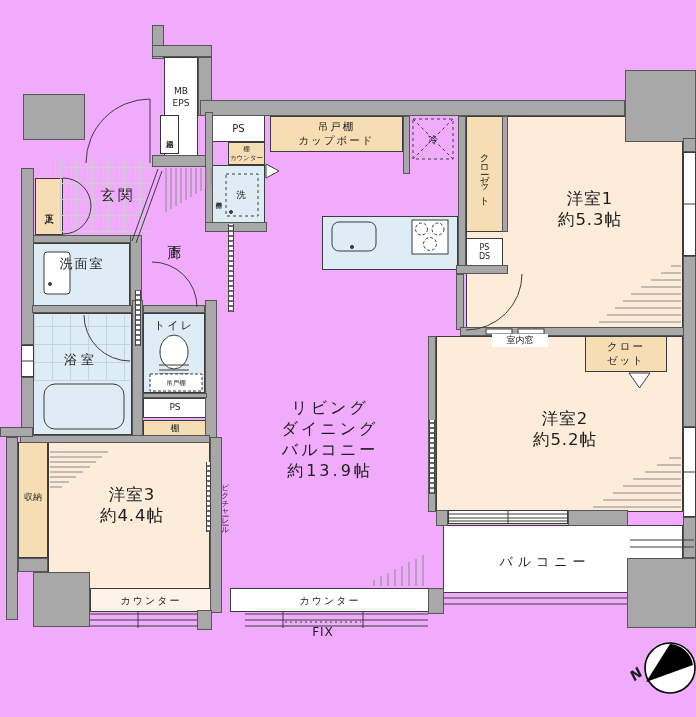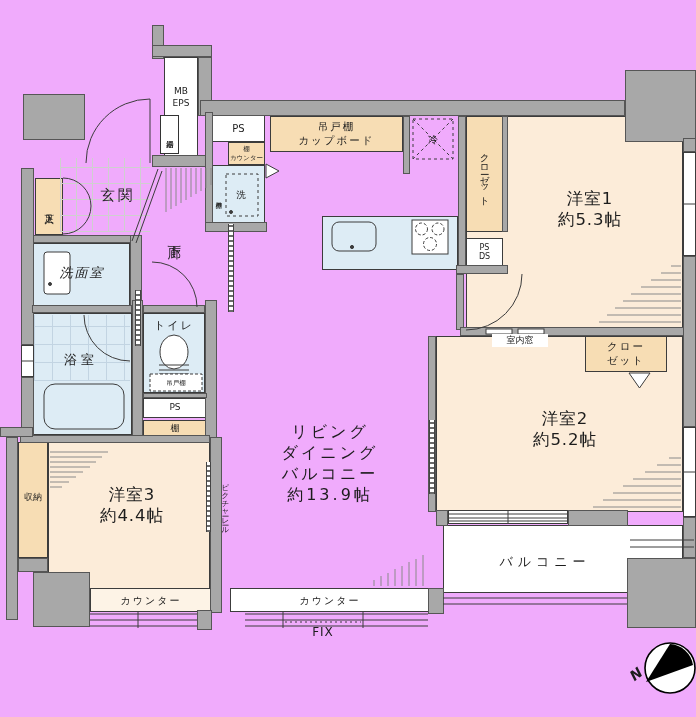--- a/index.html
+++ b/index.html
@@ -208,36 +208,36 @@
     <span>PS</span>
       <span>DS</span>
   </div>
   <div class="lbl" style="left:500px;top:184px;width:180px;height:50px;font-size:16.5px;letter-spacing:1px;">
     <span>洋室1</span>
       <span>約5.3帖</span>
   </div>
   <div class="lbl" style="left:86px;top:184px;width:64px;height:22px;font-size:14.5px;letter-spacing:3px;text-align:center;">玄関</div>
   <div class="lbl v" style="left:160px;top:210px;width:28px;height:50px;font-size:13.5px;">廊下</div>
   <div class="lbl v" style="left:37px;top:180px;width:24px;height:53px;font-size:9.5px;">下足入</div>
-  <div class="lbl" style="left:40px;top:263px;width:84px;height:20px;font-size:13px;letter-spacing:2px;font-style:italic;">洗面室</div>
+  <div class="lbl" style="left:40px;top:254px;width:84px;height:20px;font-size:13px;letter-spacing:2px;">洗面室</div>
   <div class="lbl" style="left:50px;top:350px;width:62px;height:20px;font-size:13px;letter-spacing:4px;">浴室</div>
   <div class="lbl" style="left:147px;top:318px;width:54px;height:16px;font-size:11px;letter-spacing:2px;">トイレ</div>
   <div class="lbl" style="left:150px;top:376px;width:52px;height:14px;font-size:6.5px;">吊戸棚</div>
   <div class="lbl" style="left:143px;top:400px;width:64px;height:16px;font-size:9px;">PS</div>
   <div class="lbl" style="left:143px;top:421px;width:64px;height:16px;font-size:9px;">棚</div>
   <div class="lbl" style="left:492px;top:334px;width:56px;height:13px;font-size:9px;background:#fff;">室内窓</div>
   <div class="lbl" style="left:587px;top:338px;width:78px;height:32px;font-size:10.5px;letter-spacing:2px;">
     <span>クロー</span>
       <span>ゼット</span>
   </div>
   <div class="lbl" style="left:470px;top:404px;width:190px;height:50px;font-size:16.5px;letter-spacing:1px;">
     <span>洋室2</span>
       <span>約5.2帖</span>
   </div>
-  <div class="lbl" style="left:250px;top:394px;width:160px;height:92px;font-size:16px;letter-spacing:3px;margin-top:24px;">
+  <div class="lbl" style="left:250px;top:394px;width:160px;height:92px;font-size:16px;letter-spacing:3px;">
     <span>リビング</span>
       <span>ダイニング</span>
       <span>バルコニー</span>
       <span>約13.9帖</span>
   </div>
   <div class="lbl" style="left:15px;top:490px;width:36px;height:16px;font-size:9px;">収納</div>
   <div class="lbl" style="left:58px;top:480px;width:148px;height:50px;font-size:16.5px;letter-spacing:1px;">
     <span>洋室3</span>
       <span>約4.4帖</span>
   </div>

